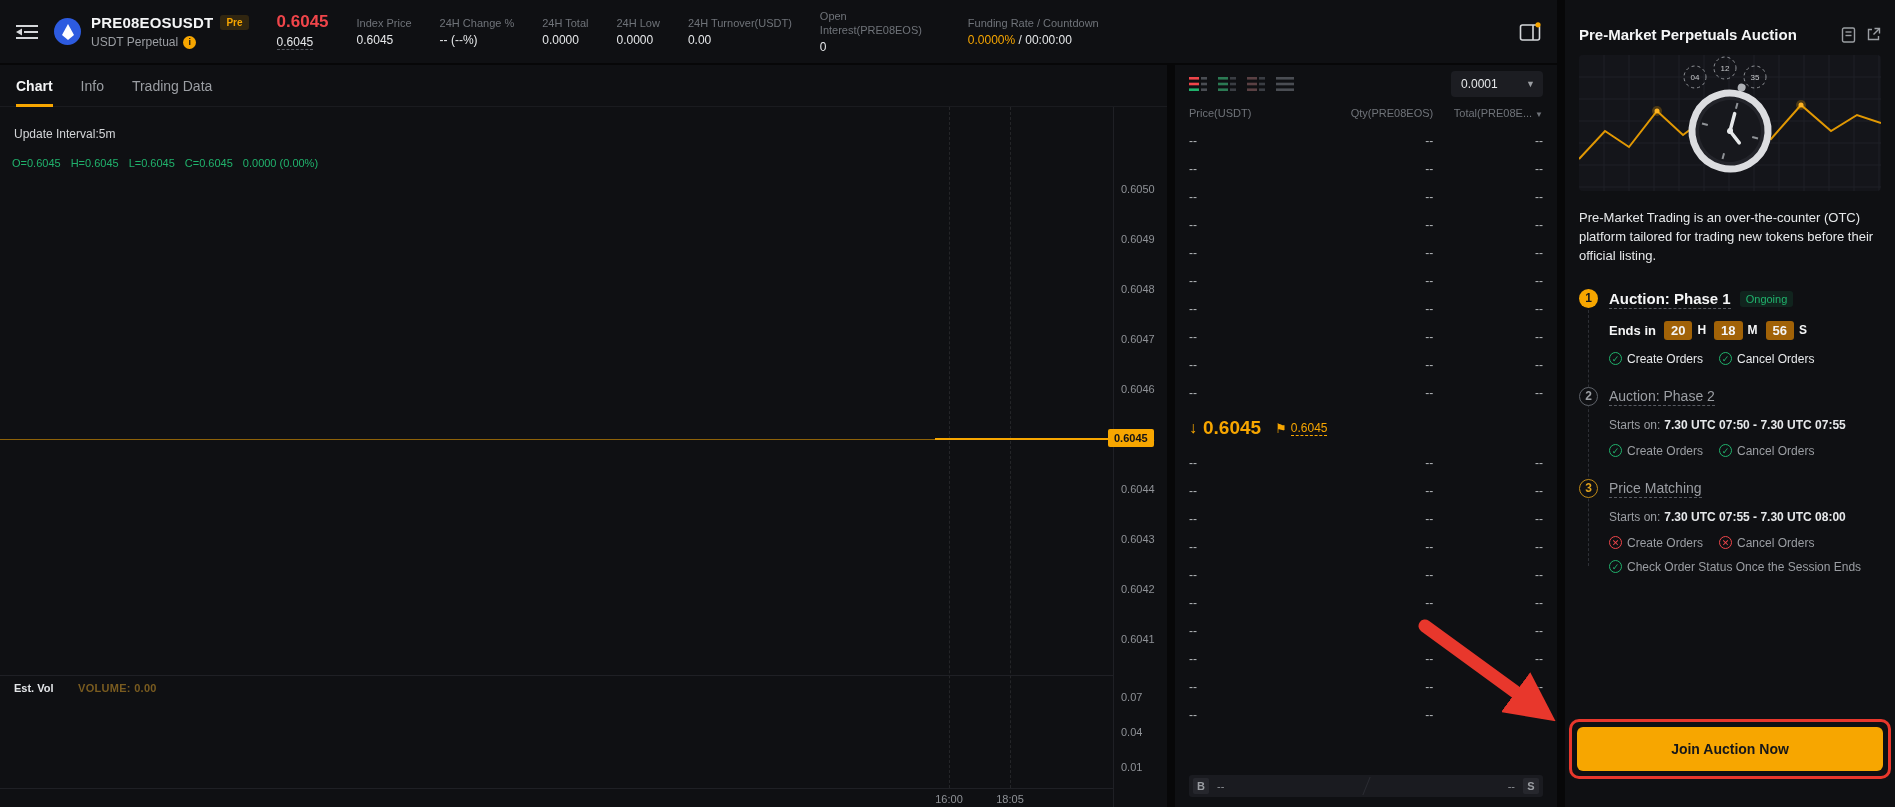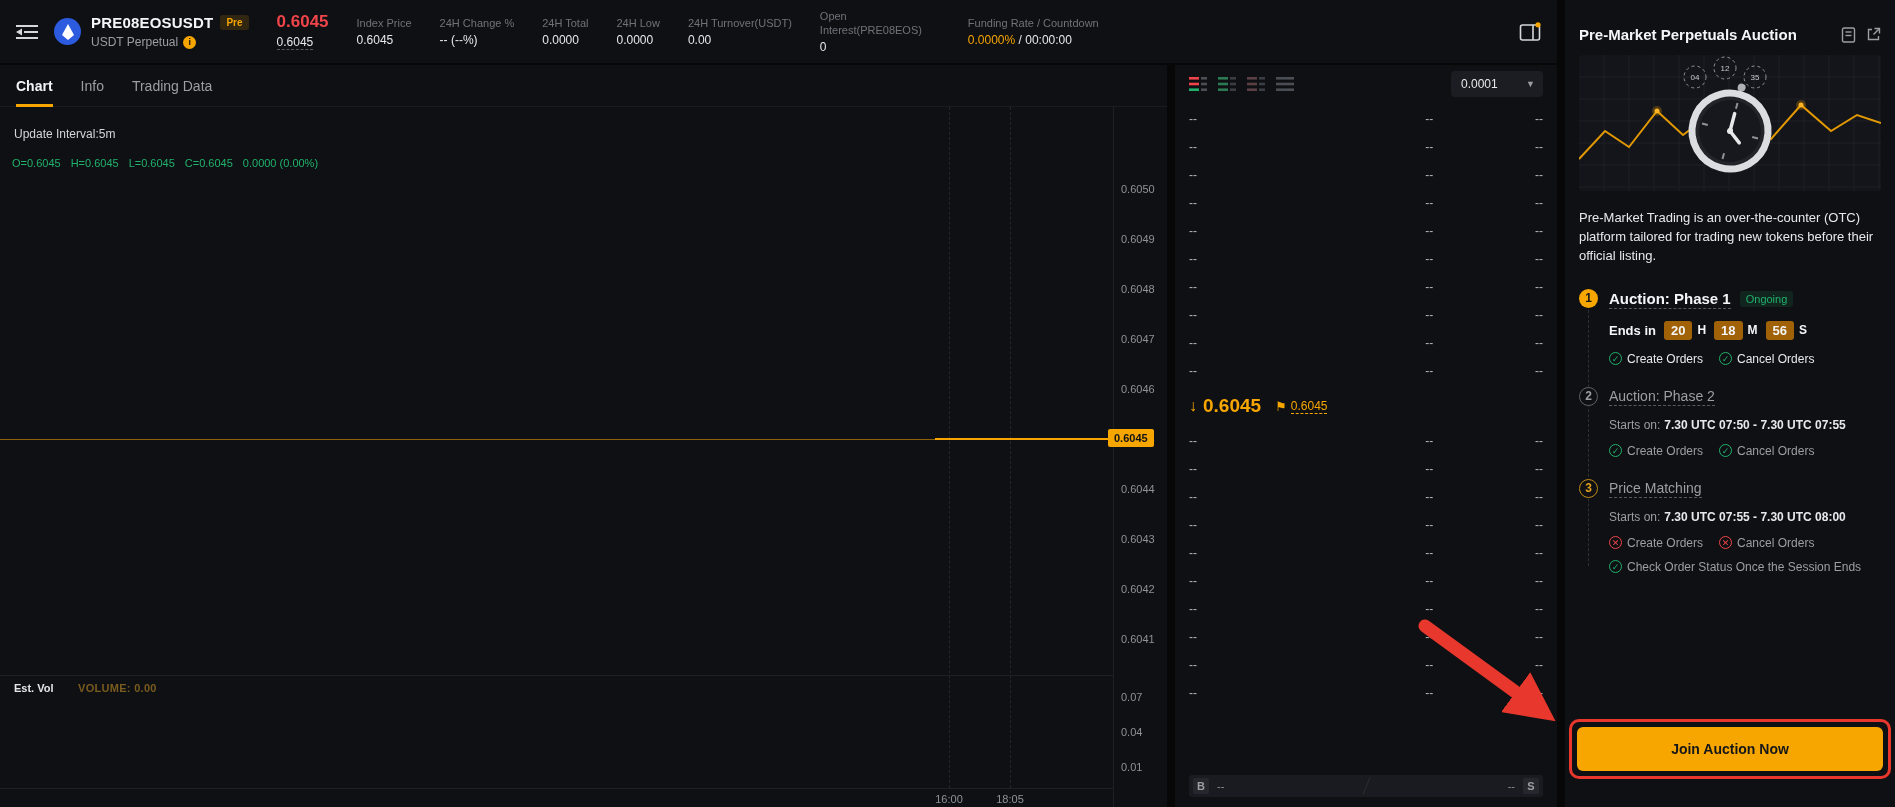--- a/index.html
+++ b/index.html
@@ -274,20 +274,25 @@
               <rect x="0" y="0" width="18" height="2.6" fill="#4a4d53"></rect>
                 <rect x="0" y="5.7" width="18" height="2.6" fill="#4a4d53"></rect>
                 <rect x="0" y="11.4" width="18" height="2.6" fill="#4a4d53"></rect>
             </svg>
           </div>
           <div class="tick-select">
             <span>0.0001</span>
             <span class="tick-caret">▼</span>
           </div>
         </div>
+        <div class="ob-cols">
+          <span class="c1">Price(USDT)</span>
+          <span class="c2">Qty(PRE08EOS)</span>
+          <span class="c3"><span>Total(PRE08E...</span><span class="col-caret">▼</span></span>
+        </div>
         <div class="ob-asks">
             <div class="ob-row">
               <span class="c1">--</span>
               <span class="c2">--</span>
               <span class="c3">--</span>
             </div>
             <div class="ob-row">
               <span class="c1">--</span>
               <span class="c2">--</span>
               <span class="c3">--</span>

